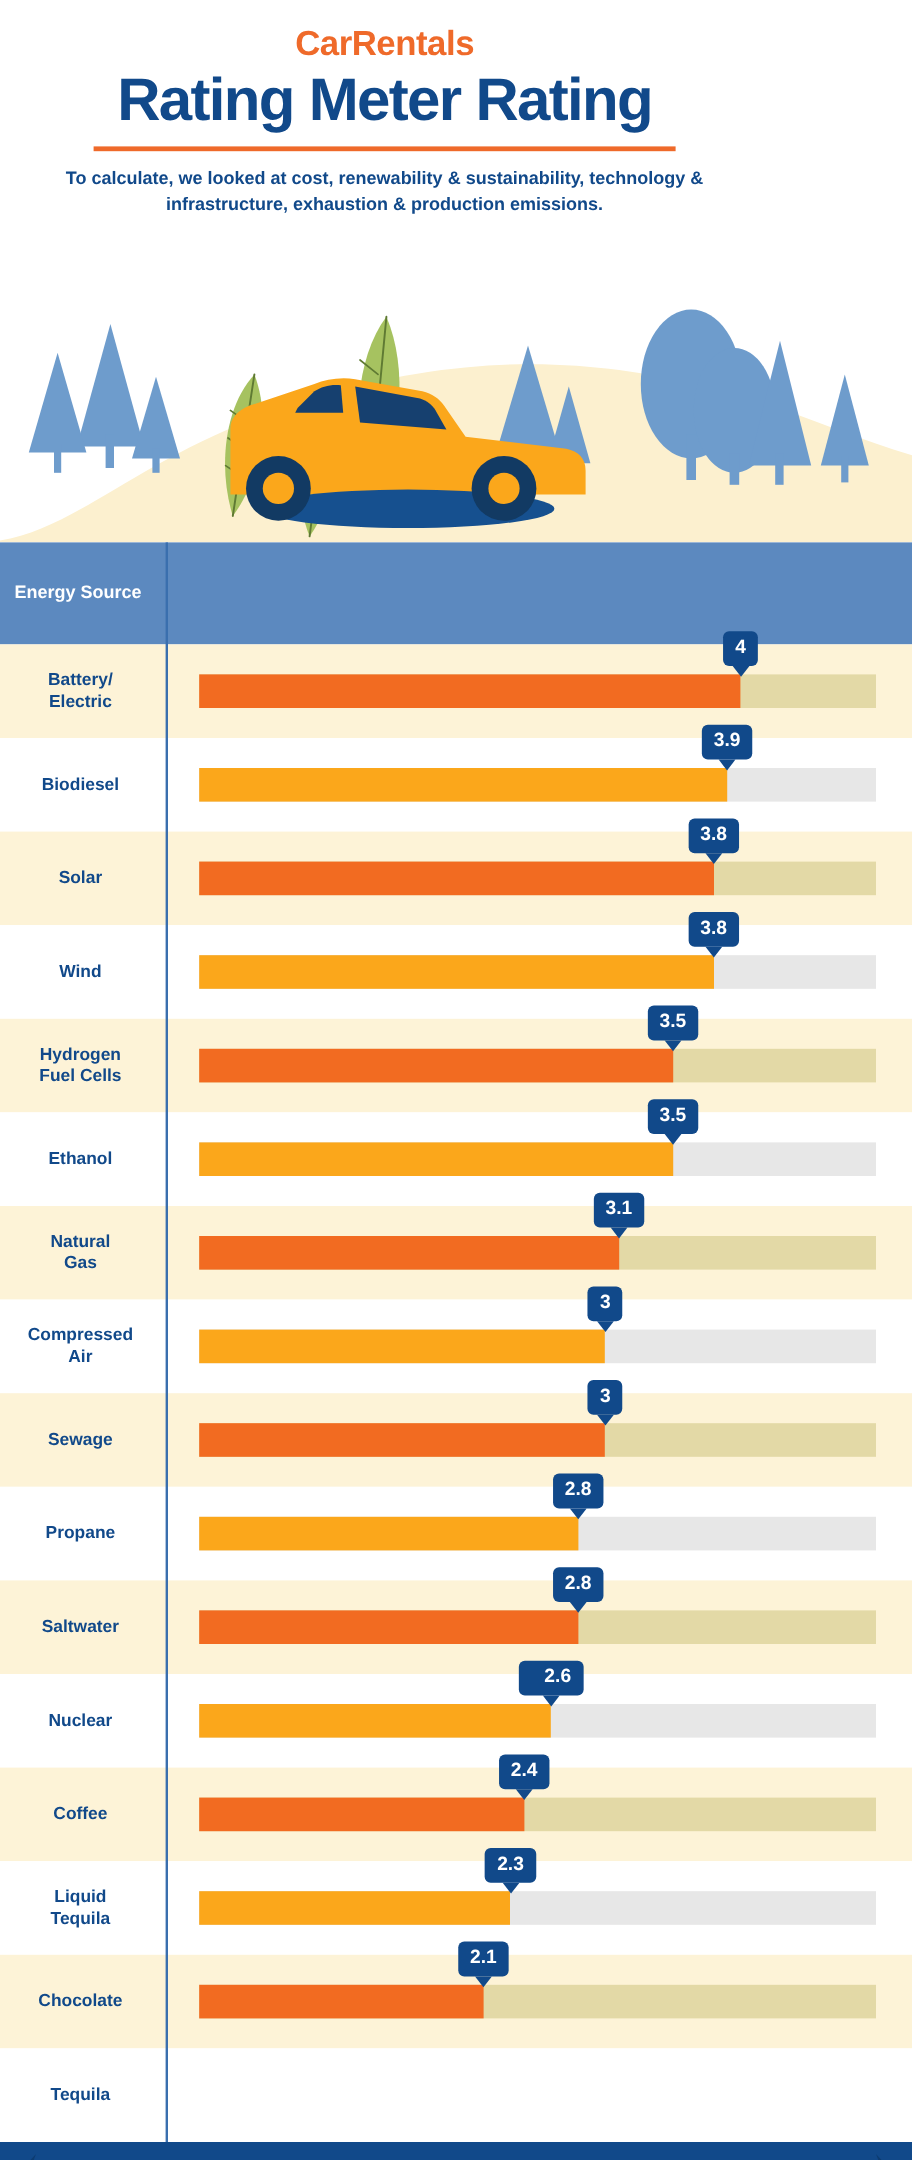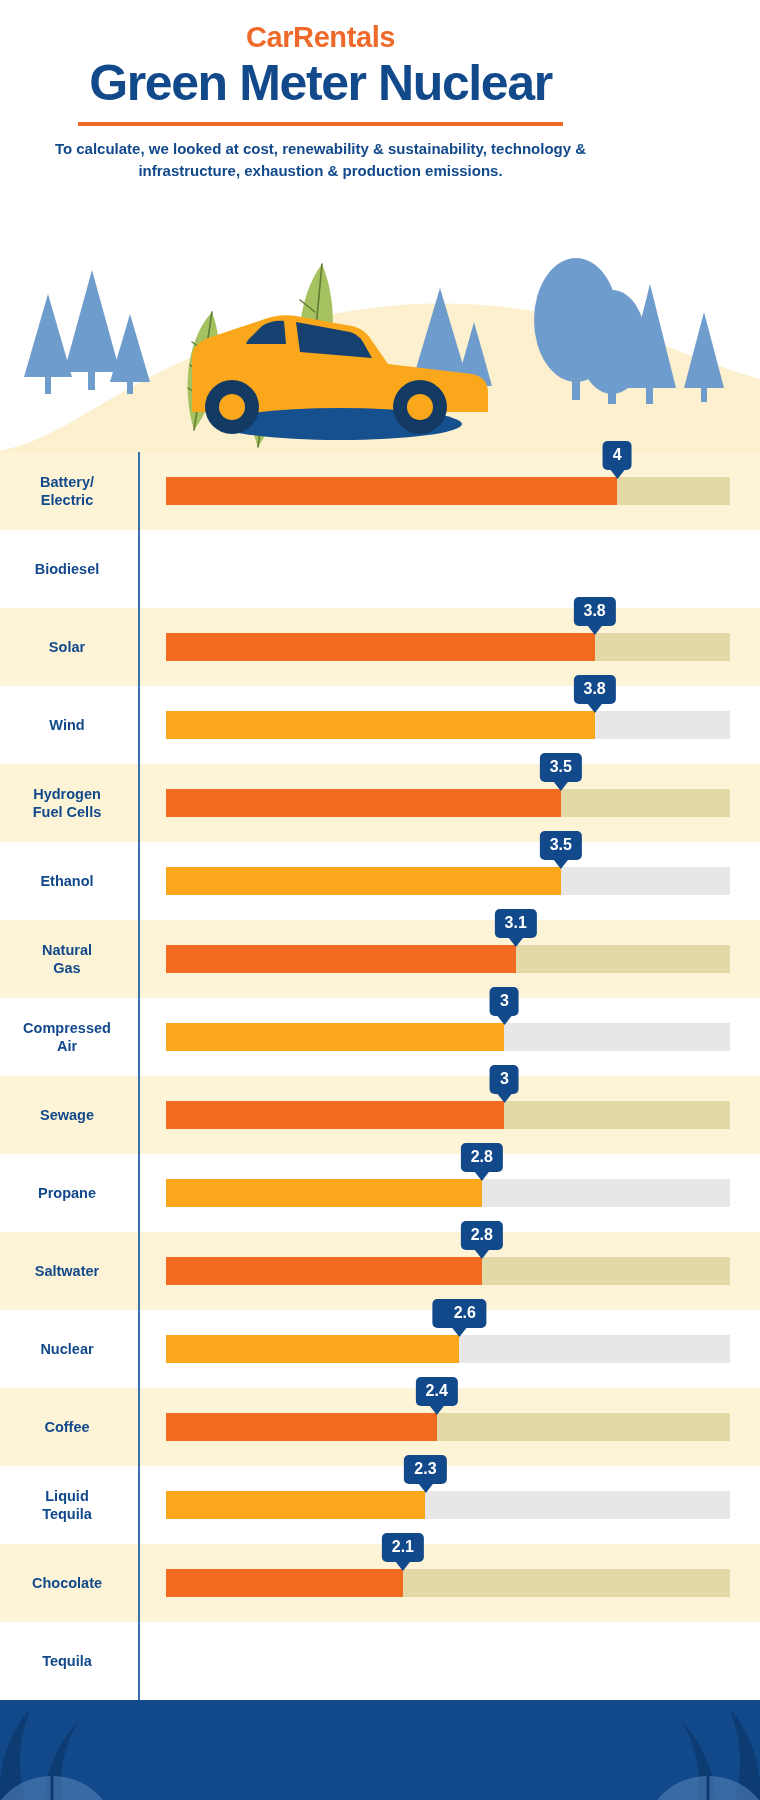--- a/index.html
+++ b/index.html
@@ -98,21 +98,21 @@
     background:#11498a; overflow:hidden;
     display:flex; align-items:center; justify-content:center;
   }
   .footer svg { position:absolute; inset:0; }
 </style>
 </head>
 <body>
 
 <div class="header">
   <div class="brand">CarRentals</div>
-  <div class="main-title">Green Meter Nuclear</div>
+  <div class="main-title">Rating Meter Rating</div>
   <div class="rule"></div>
   <div class="subtitle">To calculate, we looked at cost, renewability &amp; sustainability, technology &amp; infrastructure, exhaustion &amp; production emissions.</div>
 </div>
 
 <div class="scene">
   <svg width="760" height="250" viewBox="0 0 760 250">
 
     <path d="M-20 250 C 60 250 110 175 260 130 C 400 88 500 100 580 118 C 660 136 720 170 790 185 L790 250 Z" fill="#fcf0cf"></path>
 
     <g fill="#6e9ccc">
@@ -161,34 +161,44 @@
       <circle cx="232" cy="205" r="13" fill="#fba71b"></circle>
       <circle cx="420" cy="205" r="27" fill="#123a63"></circle>
       <circle cx="420" cy="205" r="13" fill="#fba71b"></circle>
     </g>
   </svg>
 </div>
 
 <div class="chart">
   <div class="divider"></div>
 
+  <div class="head-row">
+    <div class="head-label">Energy Source</div>
+  </div>
 
   <div id="rows-container">
       <div class="row cream">
         <div class="row-label">Battery/<br><span>Electric</span></div>
         <div class="track-wrap">
           <div class="track">
             <div class="track-bg"></div>
             <div class="bar-fill" style="width: 80%;"></div>
             <div class="callout" style="left: 80%;">4</div>
           </div>
         </div>
       </div>
       <div class="row white">
         <div class="row-label">Biodiesel</div>
+        <div class="track-wrap">
+          <div class="track">
+            <div class="track-bg"></div>
+            <div class="bar-fill" style="width: 78%;"></div>
+            <div class="callout" style="left: 78%;">3.9</div>
+          </div>
+        </div>
       </div>
       <div class="row cream">
         <div class="row-label">Solar</div>
         <div class="track-wrap">
           <div class="track">
             <div class="track-bg"></div>
             <div class="bar-fill" style="width: 76%;"></div>
             <div class="callout" style="left: 76%;">3.8</div>
           </div>
         </div>

